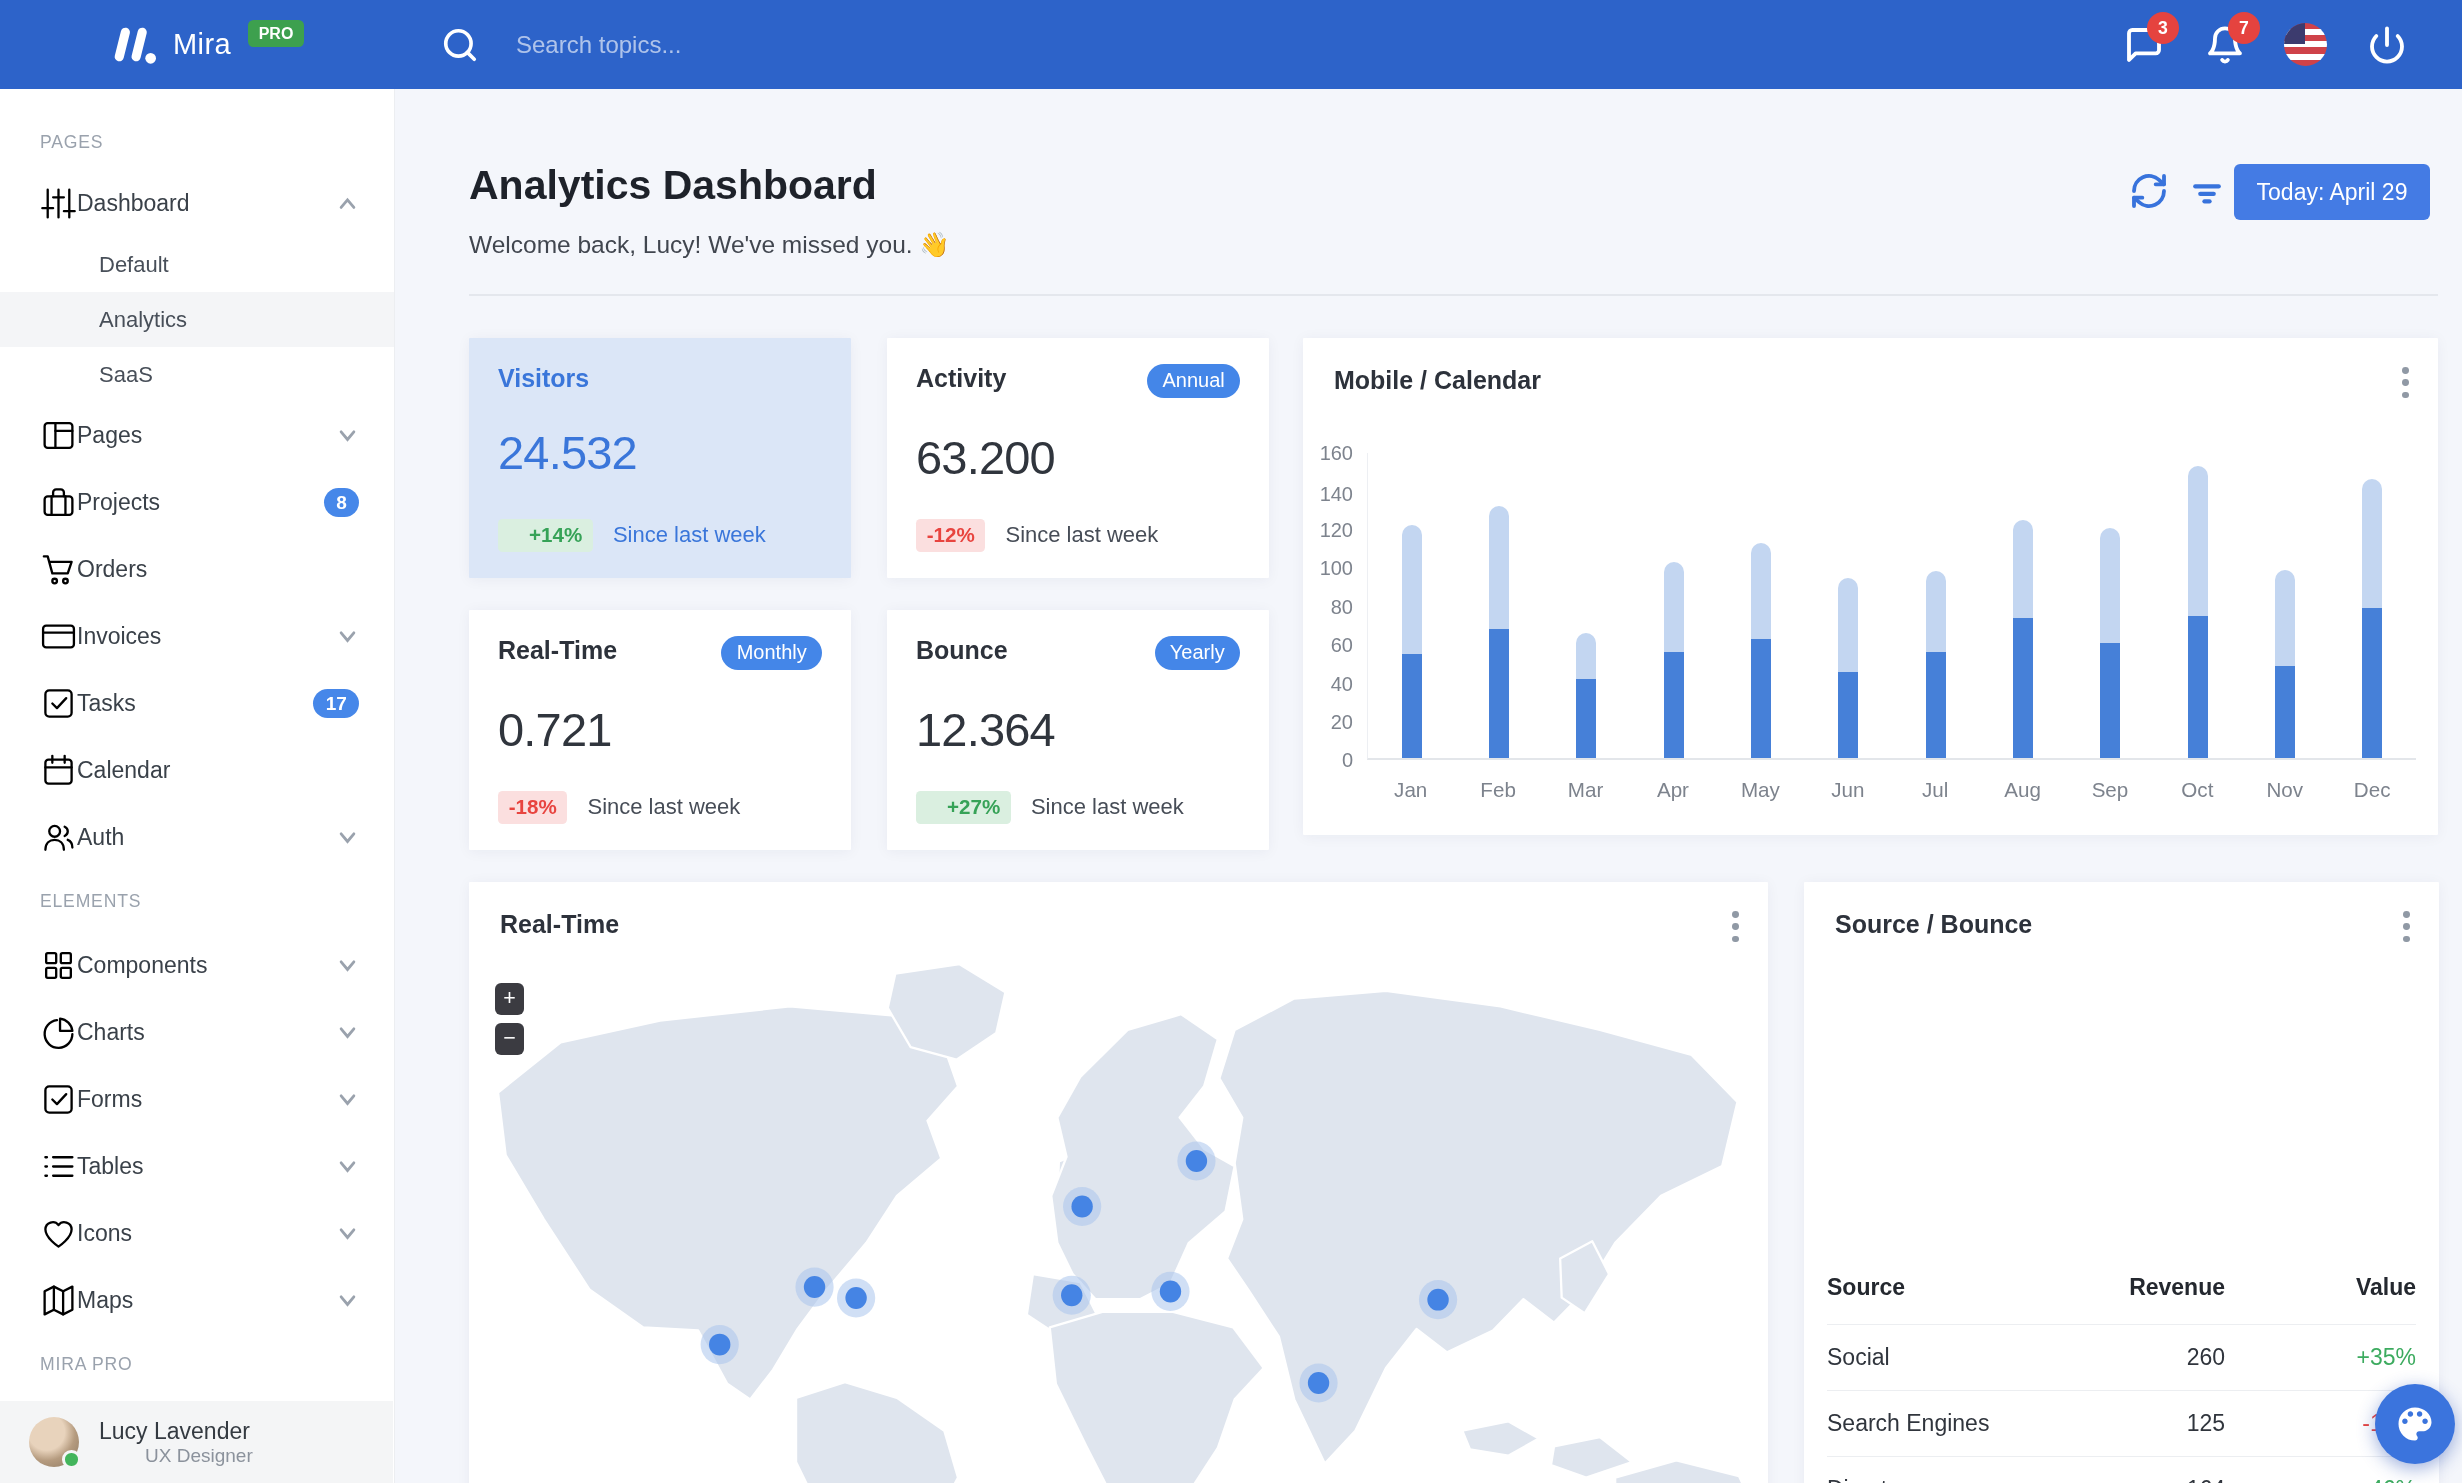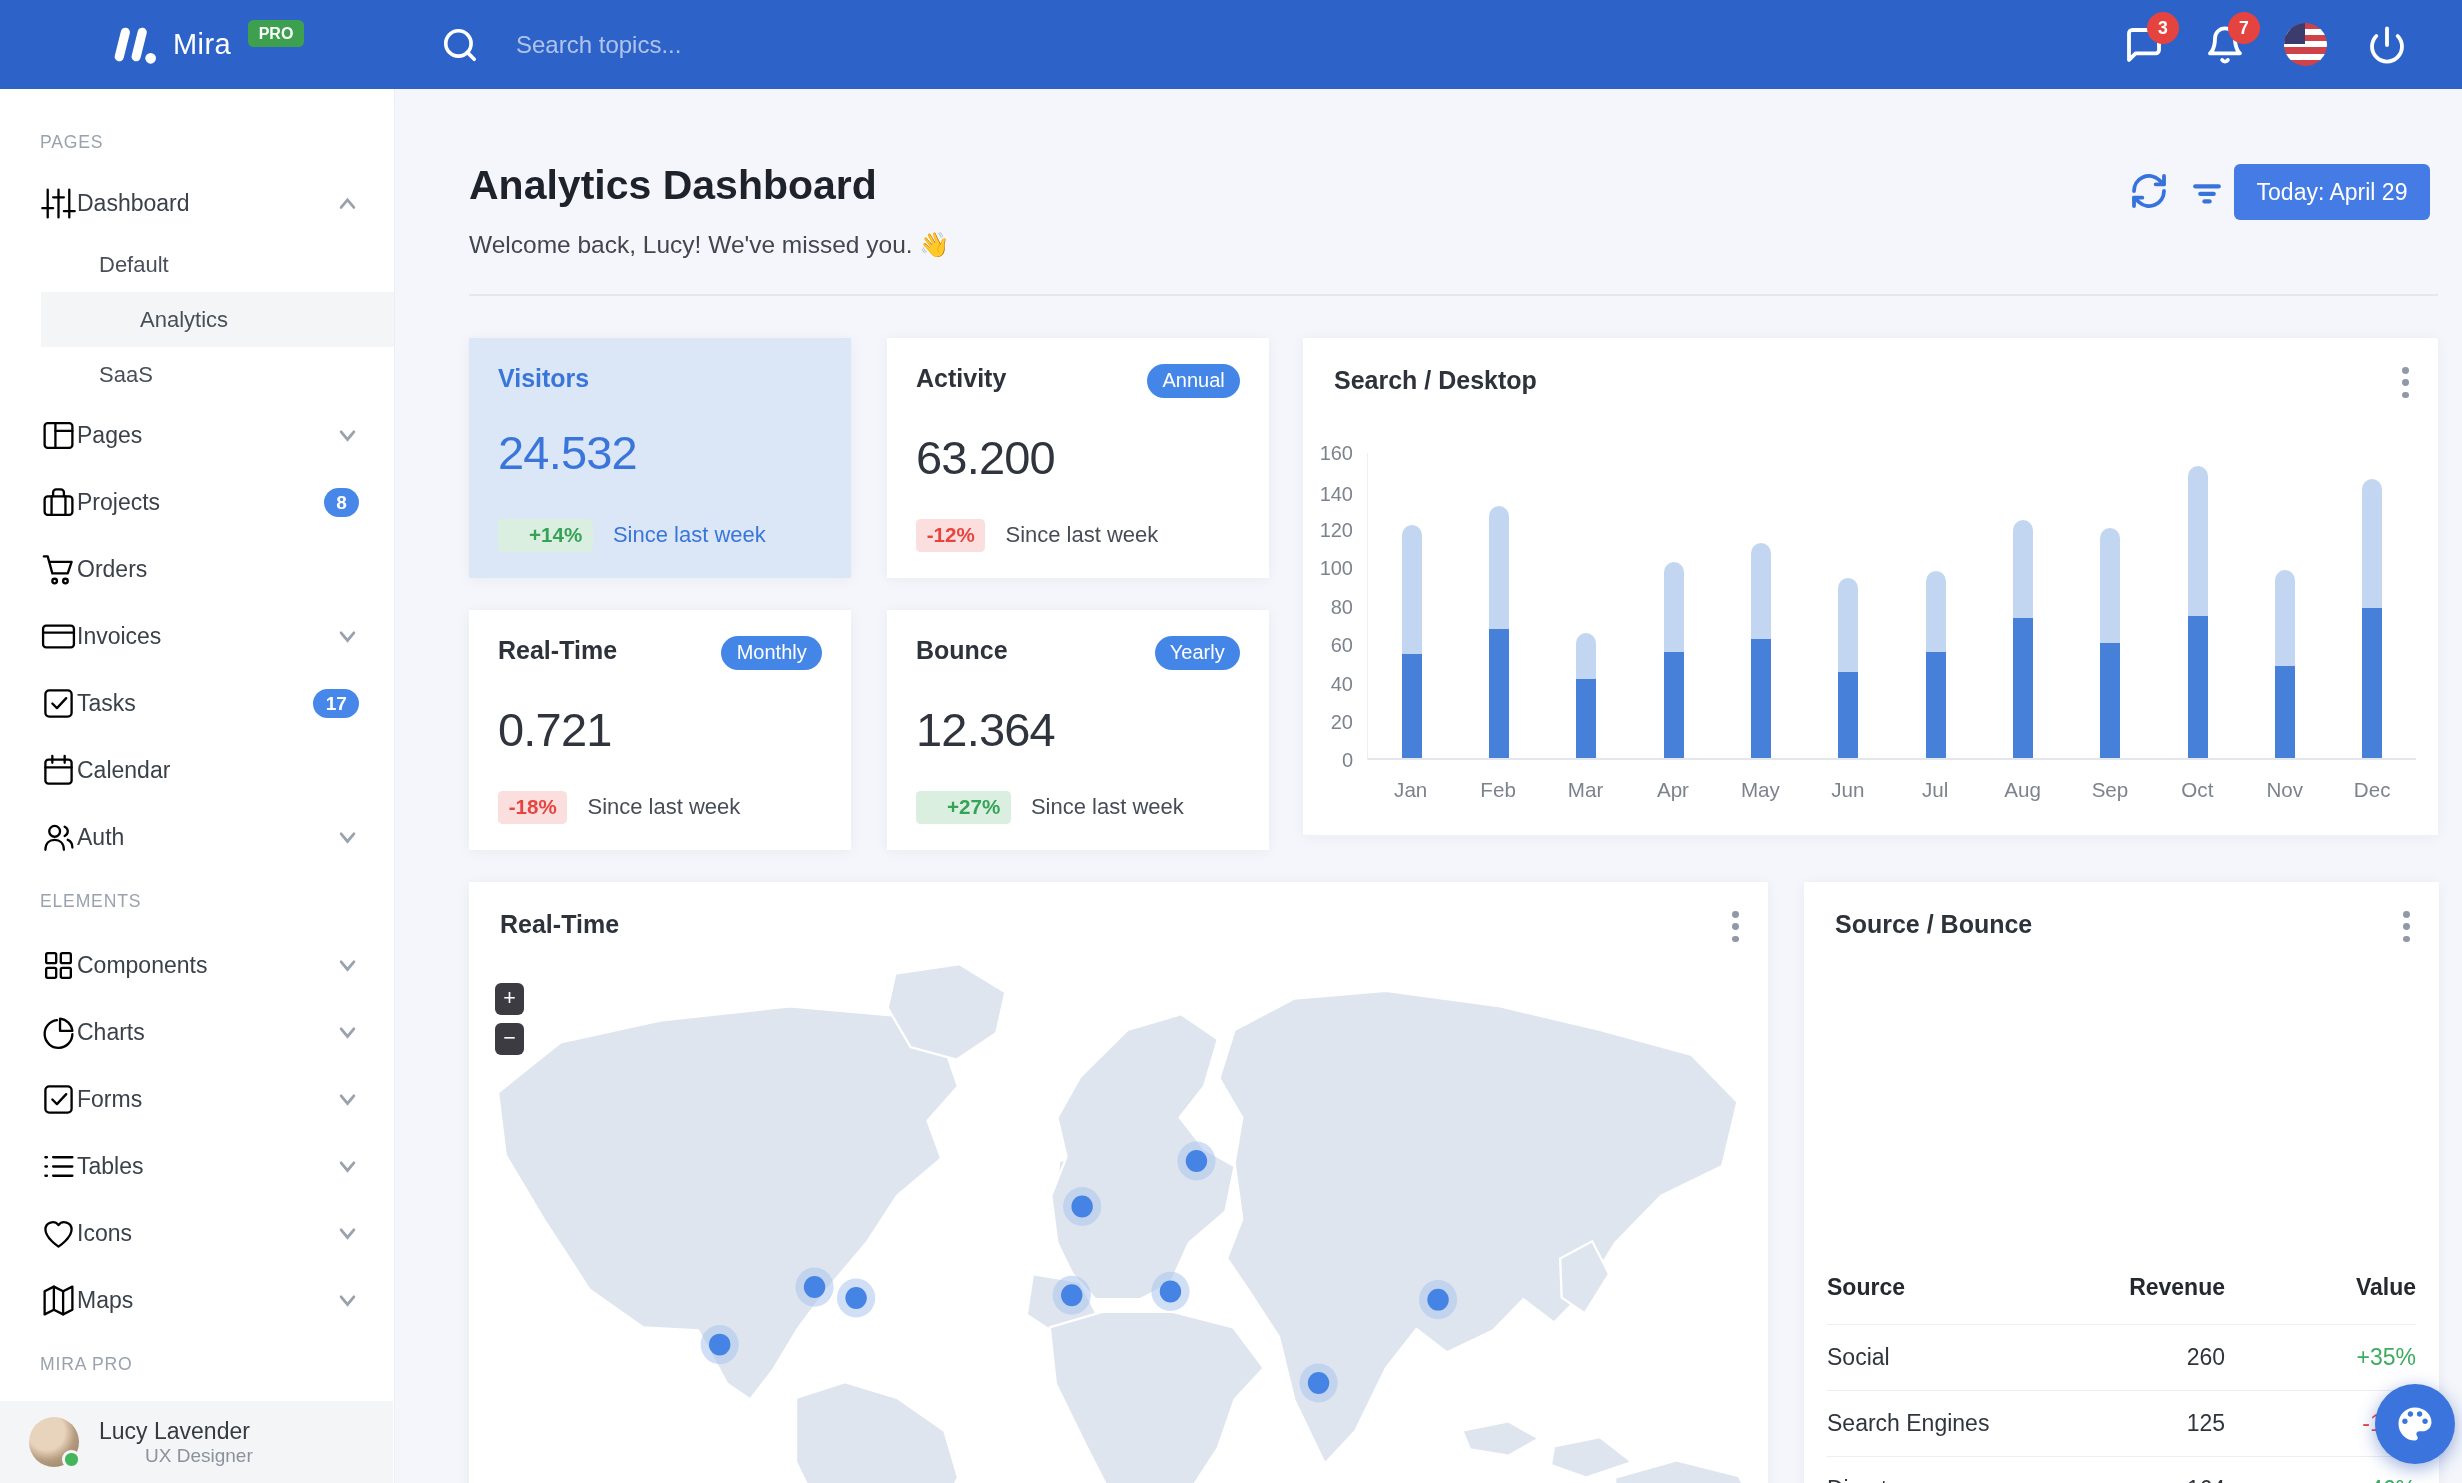--- a/index.html
+++ b/index.html
@@ -35,21 +35,21 @@
     color:#9aa2ad; font-size:17.6px; letter-spacing:0.8px; font-weight:500; }
   .side-section-label.tall { height:61px; }
   .side-item { height:67px; display:flex; align-items:center; padding:0 35px 0 40px; cursor:pointer; }
   .side-item .lbl { font-size:23px; color:#3a4149; }
   .side-item .sp { flex:1; }
   .count-badge { background:#4687e9; color:#fff; font-size:19px; font-weight:600;
     padding:3.8px 12.2px; border-radius:764px; }
   .chev { color:#9aa2ad; width:23px; height:15.3px; }
   .side-sub { height:55px; display:flex; align-items:center; padding-left:99px; cursor:pointer; }
   .side-sub .lbl { font-size:22px; color:#484f59; }
-  .side-sub.active { background:#f4f5f7;margin-left:41px; }
+  .side-sub.active { background:#f4f5f7; }
   .side-user { position:absolute; left:0; bottom:0; width:393px; height:82px; background:#f4f5f6;
     display:flex; align-items:center; padding-left:29px; }
   .avatar { width:50px; height:50px; border-radius:50%; position:relative; flex:0 0 50px;
     background:radial-gradient(circle at 35% 30%, #e8d3bc 0 38%, #b59b7f 60%, #8a765f 100%); }
   .avatar .status { position:absolute; right:-1.5px; bottom:-1.5px; width:18.4px; height:18.4px;
     border-radius:50%; background:#43b55c; border:3.1px solid #f4f5f6; }
   .side-user .uname { font-size:23px; color:#343a41; line-height:1.25; }
   .side-user .urole { font-size:19px; color:#8b929c;margin-left:46px; }
 
   
@@ -418,21 +418,21 @@
       <span class="pill">Yearly</span>
     </div>
     <div class="stat-num">12.364</div>
     <div class="stat-foot">
       <span class="chip up">+27%</span>
       <span class="stat-note">Since last week</span>
     </div>
   </section>
 
   <section class="card chart-card">
-    <span class="card-title">Search / Desktop</span>
+    <span class="card-title">Mobile / Calendar</span>
     <div class="dots-menu">
         <i></i>
         <i></i>
         <i></i>
       </div>
     <div id="chart-ticks">
         <div class="ytick" style="top: 411px;">0</div>
         <div class="ytick" style="top: 373px;">20</div>
         <div class="ytick" style="top: 335px;">40</div>
         <div class="ytick" style="top: 296px;">60</div>

